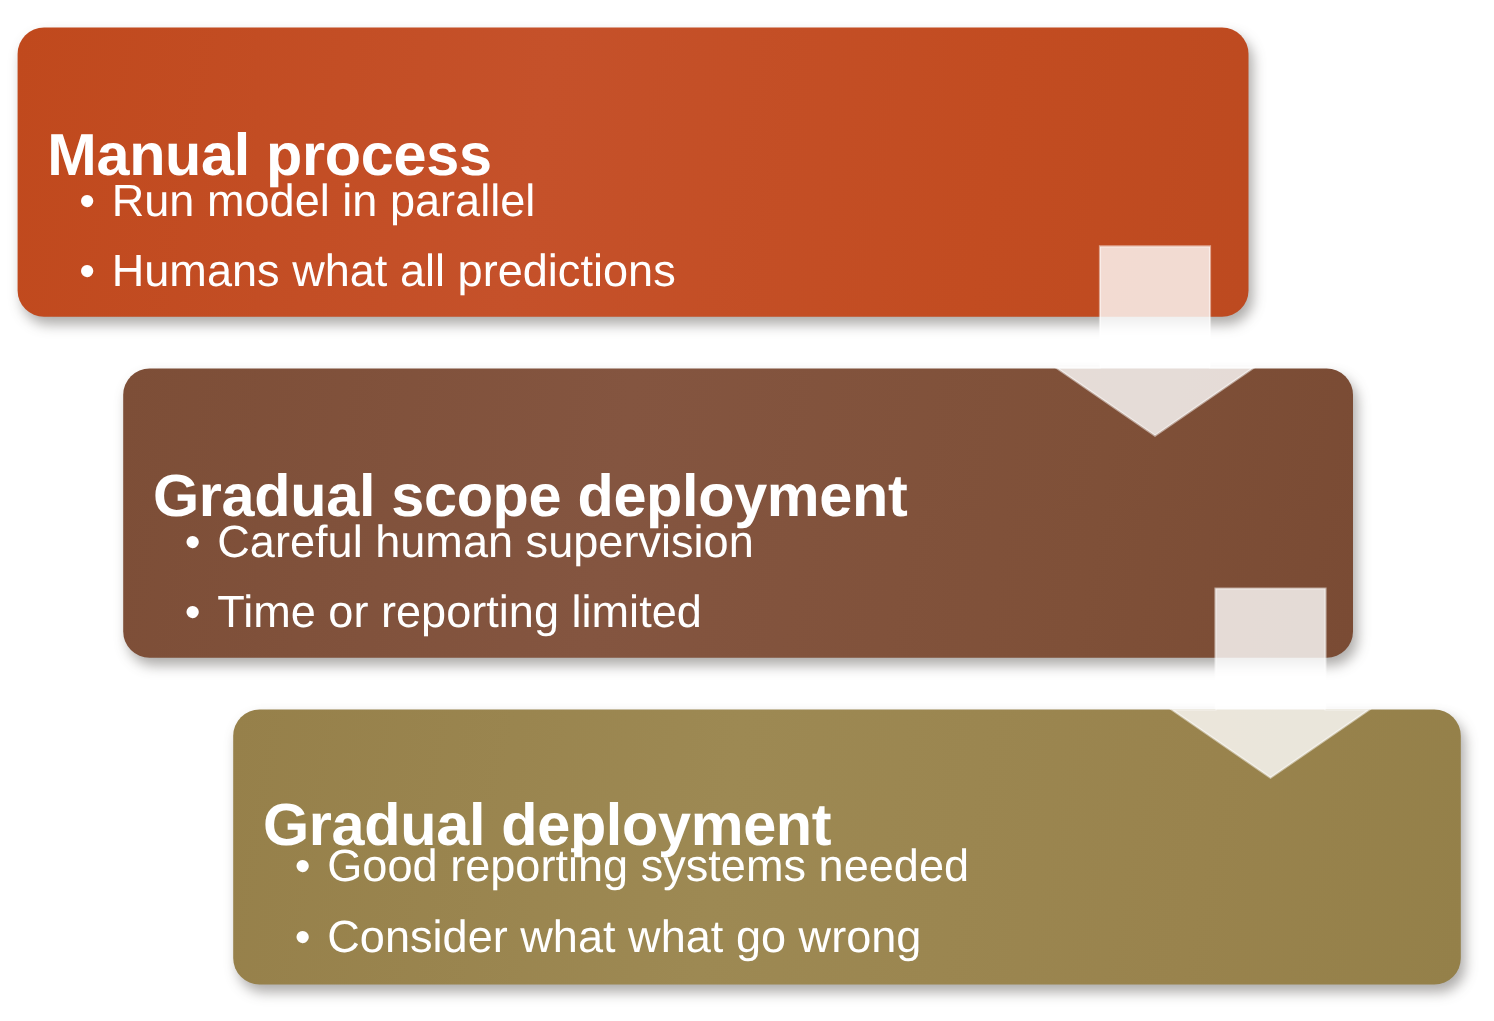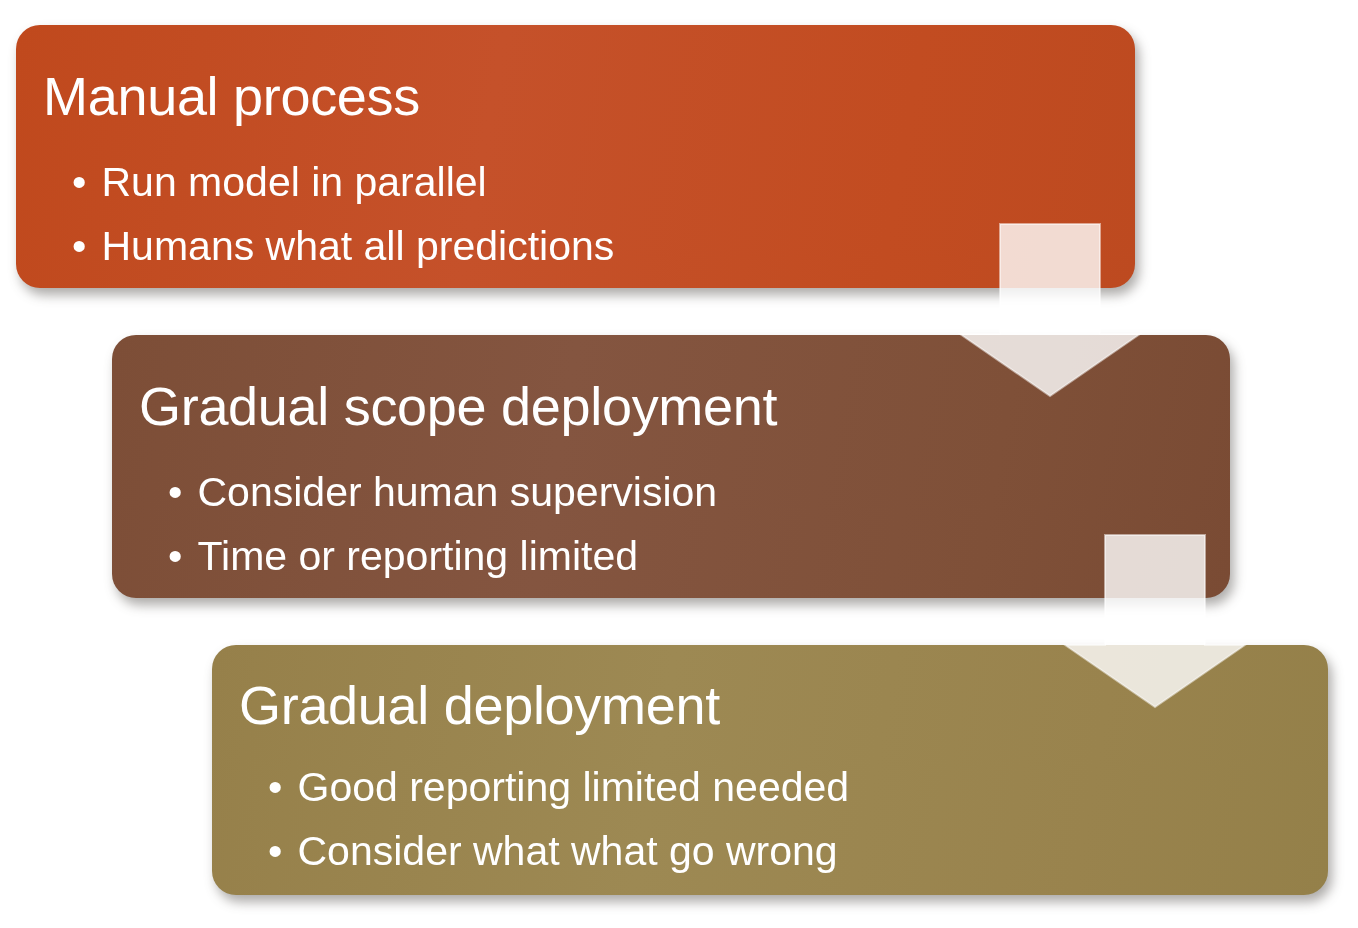--- a/index.html
+++ b/index.html
@@ -34,25 +34,26 @@
     position: absolute;
     left: 0;
     top: 0;
     right: 0;
     bottom: 0;
     padding: 0;
   }
 
   .stage-title {
     position: absolute;
-    font-weight: 400;
+    font-weight: 700;
     letter-spacing: -0.3px;
     white-space: nowrap;
     color: #ffffff;
     line-height: 1;
+    margin-top: 45px;
   }
 
   .bullet-list {
     position: absolute;
     margin: 0;
     padding: 0;
     list-style: none;
   }
 
   .bullet-item {
@@ -126,31 +127,31 @@
         <li class="bullet-item"><span class="bullet-dot">•</span><span>Run model in parallel</span></li>
         <li class="bullet-item"><span class="bullet-dot">•</span><span>Humans what all predictions</span></li>
       </ul>
     </div>
   </div>
 
   <div class="stage" id="stage-2">
     <div class="stage-inner">
       <div class="stage-title">Gradual scope deployment</div>
       <ul class="bullet-list">
-        <li class="bullet-item"><span class="bullet-dot">•</span><span>Consider human supervision</span></li>
+        <li class="bullet-item"><span class="bullet-dot">•</span><span>Careful human supervision</span></li>
         <li class="bullet-item"><span class="bullet-dot">•</span><span>Time or reporting limited</span></li>
       </ul>
     </div>
   </div>
 
   <div class="stage" id="stage-3">
     <div class="stage-inner">
       <div class="stage-title">Gradual deployment</div>
       <ul class="bullet-list">
-        <li class="bullet-item"><span class="bullet-dot">•</span><span>Good reporting limited needed</span></li>
+        <li class="bullet-item"><span class="bullet-dot">•</span><span>Good reporting systems needed</span></li>
         <li class="bullet-item"><span class="bullet-dot">•</span><span>Consider what what go wrong</span></li>
       </ul>
     </div>
   </div>
 
   <svg class="arrow" id="arrow-1" viewBox="0 0 184 176">
     <polygon points="42,2 142,2 142,112 182,112 92,174 2,112 42,112" fill="#ffffff" fill-opacity="0.80" stroke="#ffffff" stroke-opacity="0.5" stroke-width="2"></polygon>
   </svg>
 
   <svg class="arrow" id="arrow-2" viewBox="0 0 184 176">

